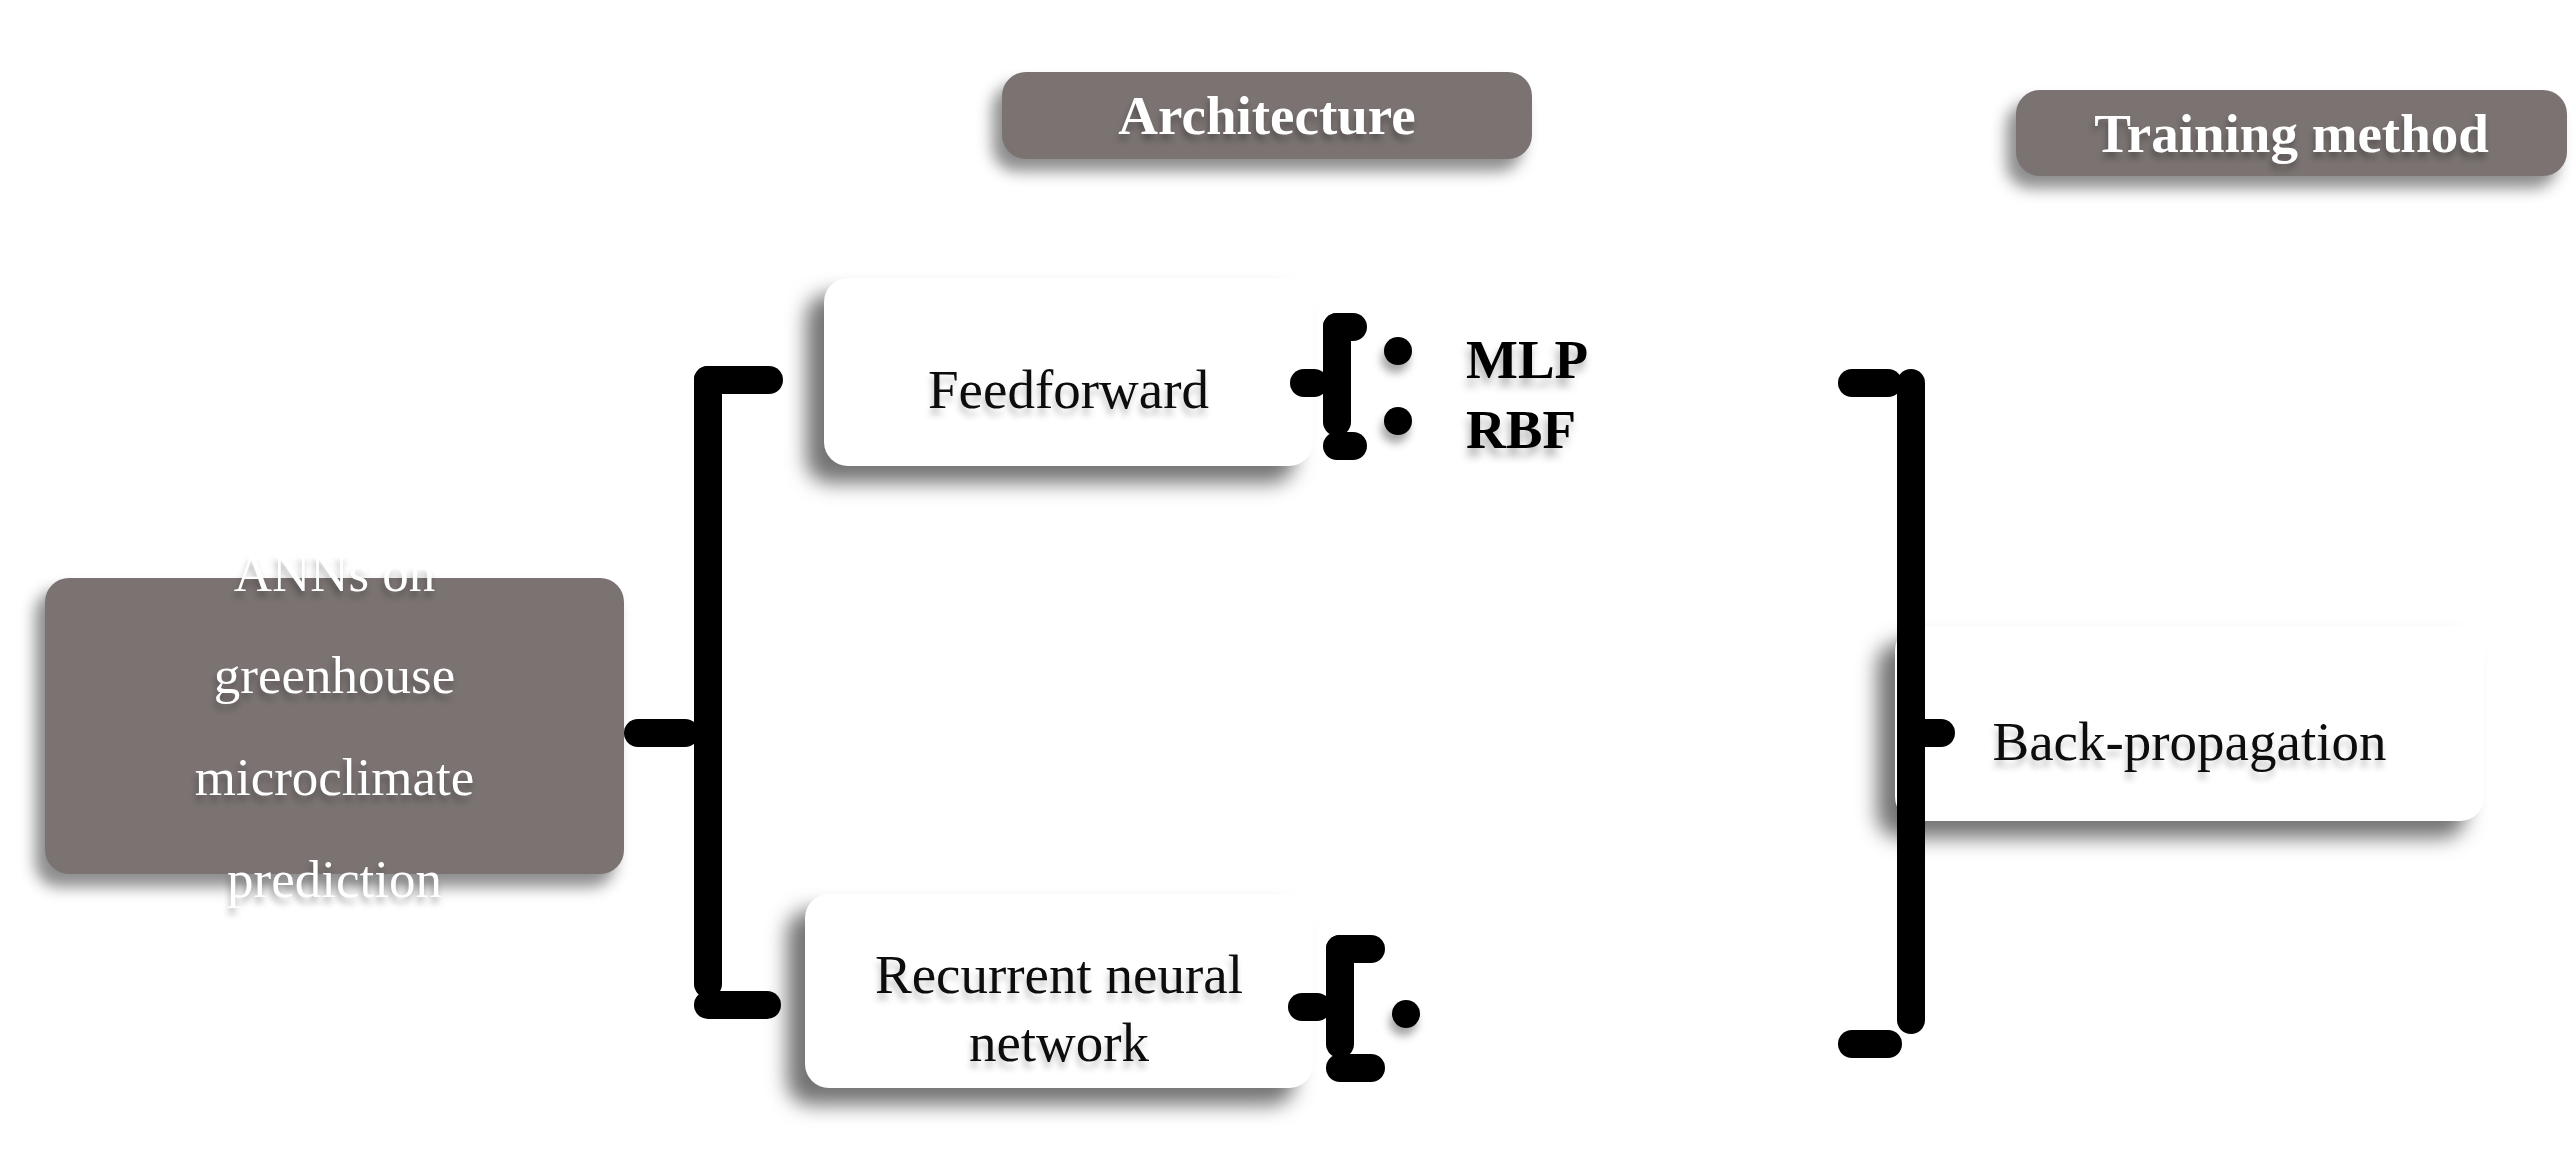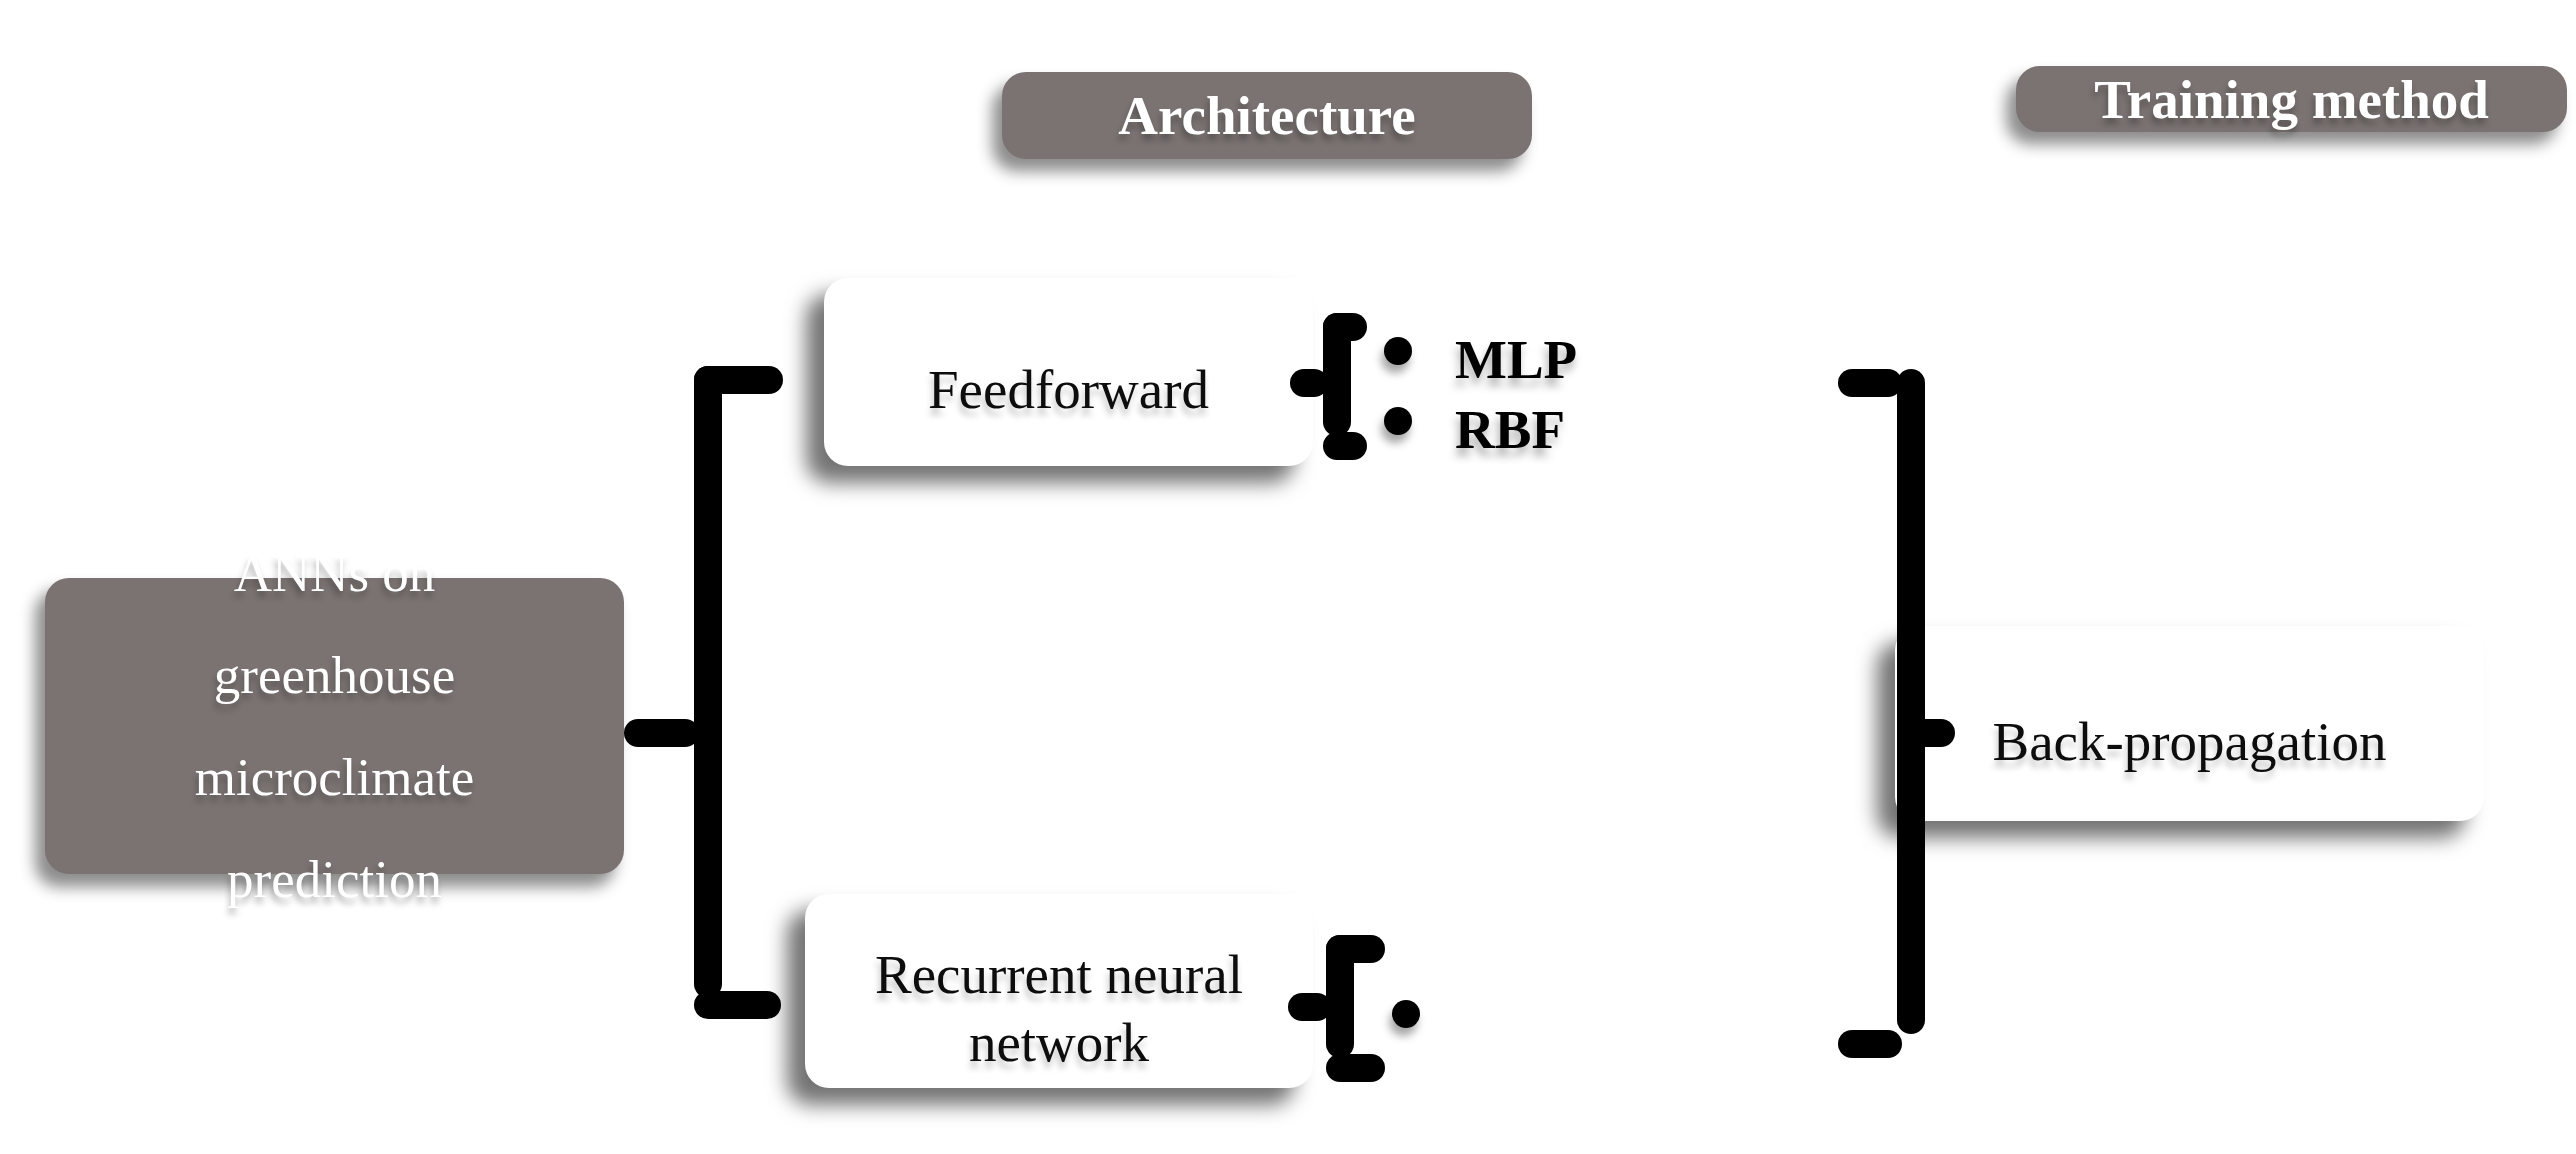--- a/index.html
+++ b/index.html
@@ -46,41 +46,41 @@
     text-shadow:-1.4px 6.8px 6.8px rgba(0,0,0,0.22);
     margin-top:36px;
   }
 
   
   .line{position:absolute;background:var(--line);}
   .h{height:4.8px;}
   .v{width:4.8px;}
 
   
-  .list-item{position:absolute;display:flex;align-items:flex-start;gap:29px;}
+  .list-item{position:absolute;display:flex;align-items:flex-start;gap:40px;}
   .bullet{
     width:18.5px;height:18.5px;background:var(--line);flex:0 0 auto;
     box-shadow:-2.7px 8.2px 8.2px rgba(0,0,0,0.35);
   }
   .item-label{
     color:var(--line);font-weight:bold;font-size:55px;line-height:68px;
     text-shadow:-2.1px 8.2px 8.2px rgba(0,0,0,0.30);
   }
   .wrap-narrow{width:329px;}
 </style>
 </head>
 <body>
 
 <div class="stage">
 
   <div class="gray-box" style="left:988px;top:58px;width:530px;height:87px;">
     <span class="hdr-label">Architecture</span>
   </div>
 
-  <div class="gray-box" style="left:2002px;top:52px;width:551px;height:66px;">
+  <div class="gray-box" style="left:2002px;top:76px;width:551px;height:86px;">
     <span class="hdr-label">Training method</span>
   </div>
 
   <div class="gray-box root-lines" style="left:31px;top:564px;width:579px;height:296px;">
     <span class="root-line">ANNs on</span>
     <span class="root-line">greenhouse</span>
     <span class="root-line">microclimate</span>
     <span class="root-line">prediction</span>
   </div>
 

